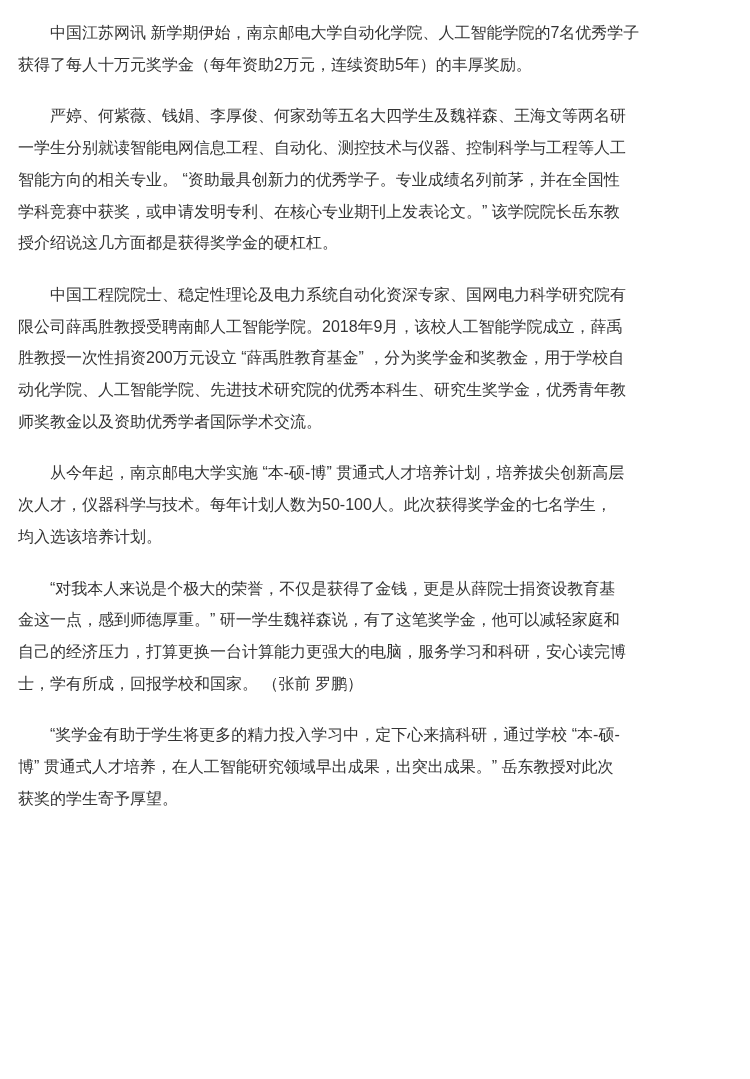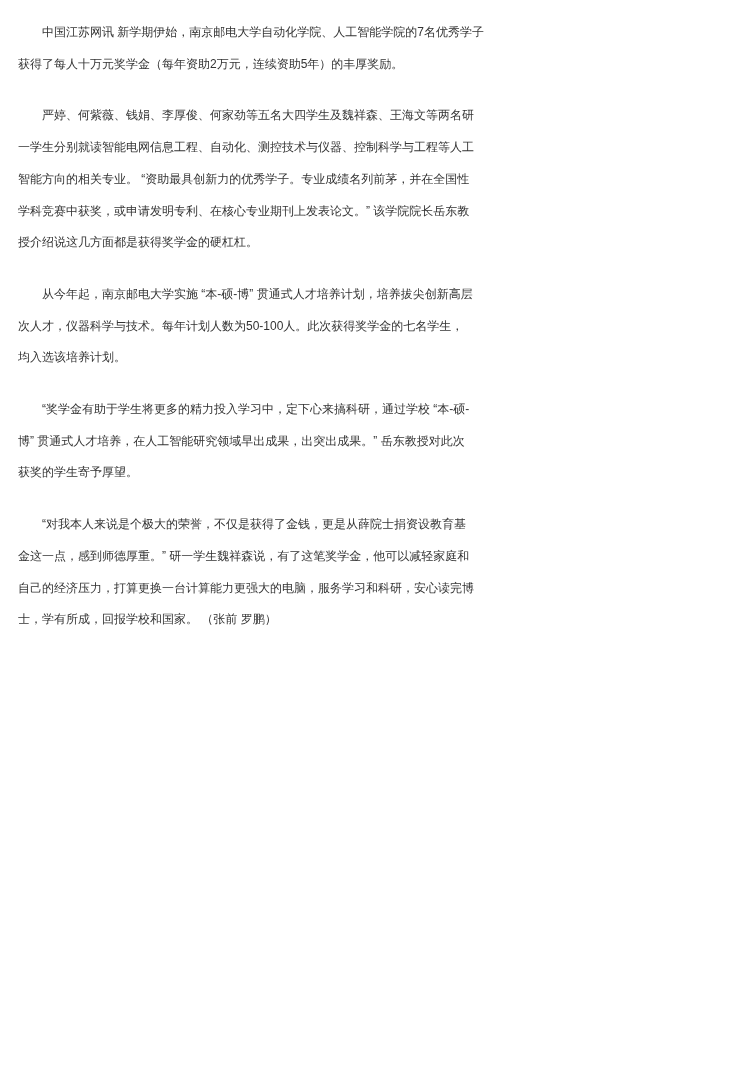--- a/index.html
+++ b/index.html
@@ -11,21 +11,21 @@
     width: 750px;
     min-height: 1079px;
     box-sizing: border-box;
     background: #ffffff;
     overflow: hidden;
   }
   .article {
     box-sizing: border-box;
     padding: 17px 20px 0 18px;
     font-family: "Liberation Sans", "DejaVu Sans", sans-serif;
-    font-size: 12px;
+    font-size: 16px;
     line-height: 31.7px;
     color: #333333;
     letter-spacing: 0;
   }
   .article p {
     margin: 0 0 20px 0;
     text-indent: 2em;
     white-space: pre-wrap;
     word-break: break-all;
     text-align: left;
@@ -39,24 +39,29 @@
 
 <div class="page">
   <main class="article">
     <p>中国江苏网讯 新学期伊始，南京邮电大学自动化学院、人工智能学院的7名优秀学子
 获得了每人十万元奖学金（每年资助2万元，连续资助5年）的丰厚奖励。</p>
     <p>严婷、何紫薇、钱娟、李厚俊、何家劲等五名大四学生及魏祥森、王海文等两名研
 一学生分别就读智能电网信息工程、自动化、测控技术与仪器、控制科学与工程等人工
 智能方向的相关专业。 “资助最具创新力的优秀学子。专业成绩名列前茅，并在全国性
 学科竞赛中获奖，或申请发明专利、在核心专业期刊上发表论文。” 该学院院长岳东教
 授介绍说这几方面都是获得奖学金的硬杠杠。</p>
+    <p>中国工程院院士、稳定性理论及电力系统自动化资深专家、国网电力科学研究院有
+限公司薛禹胜教授受聘南邮人工智能学院。2018年9月，该校人工智能学院成立，薛禹
+胜教授一次性捐资200万元设立 “薛禹胜教育基金” ，分为奖学金和奖教金，用于学校自
+动化学院、人工智能学院、先进技术研究院的优秀本科生、研究生奖学金，优秀青年教
+师奖教金以及资助优秀学者国际学术交流。</p>
     <p>从今年起，南京邮电大学实施 “本-硕-博” 贯通式人才培养计划，培养拔尖创新高层
 次人才，仪器科学与技术。每年计划人数为50-100人。此次获得奖学金的七名学生，
 均入选该培养计划。</p>
-    <p>“奖学金有助于学生将更多的精力投入学习中，定下心来搞科研，通过学校 “本-硕-
-博” 贯通式人才培养，在人工智能研究领域早出成果，出突出成果。” 岳东教授对此次
-获奖的学生寄予厚望。</p>
     <p>“对我本人来说是个极大的荣誉，不仅是获得了金钱，更是从薛院士捐资设教育基
 金这一点，感到师德厚重。” 研一学生魏祥森说，有了这笔奖学金，他可以减轻家庭和
 自己的经济压力，打算更换一台计算能力更强大的电脑，服务学习和科研，安心读完博
 士，学有所成，回报学校和国家。 （张前 罗鹏）</p>
+    <p>“奖学金有助于学生将更多的精力投入学习中，定下心来搞科研，通过学校 “本-硕-
+博” 贯通式人才培养，在人工智能研究领域早出成果，出突出成果。” 岳东教授对此次
+获奖的学生寄予厚望。</p>
   </main>
 </div>
 
 </body></html>

